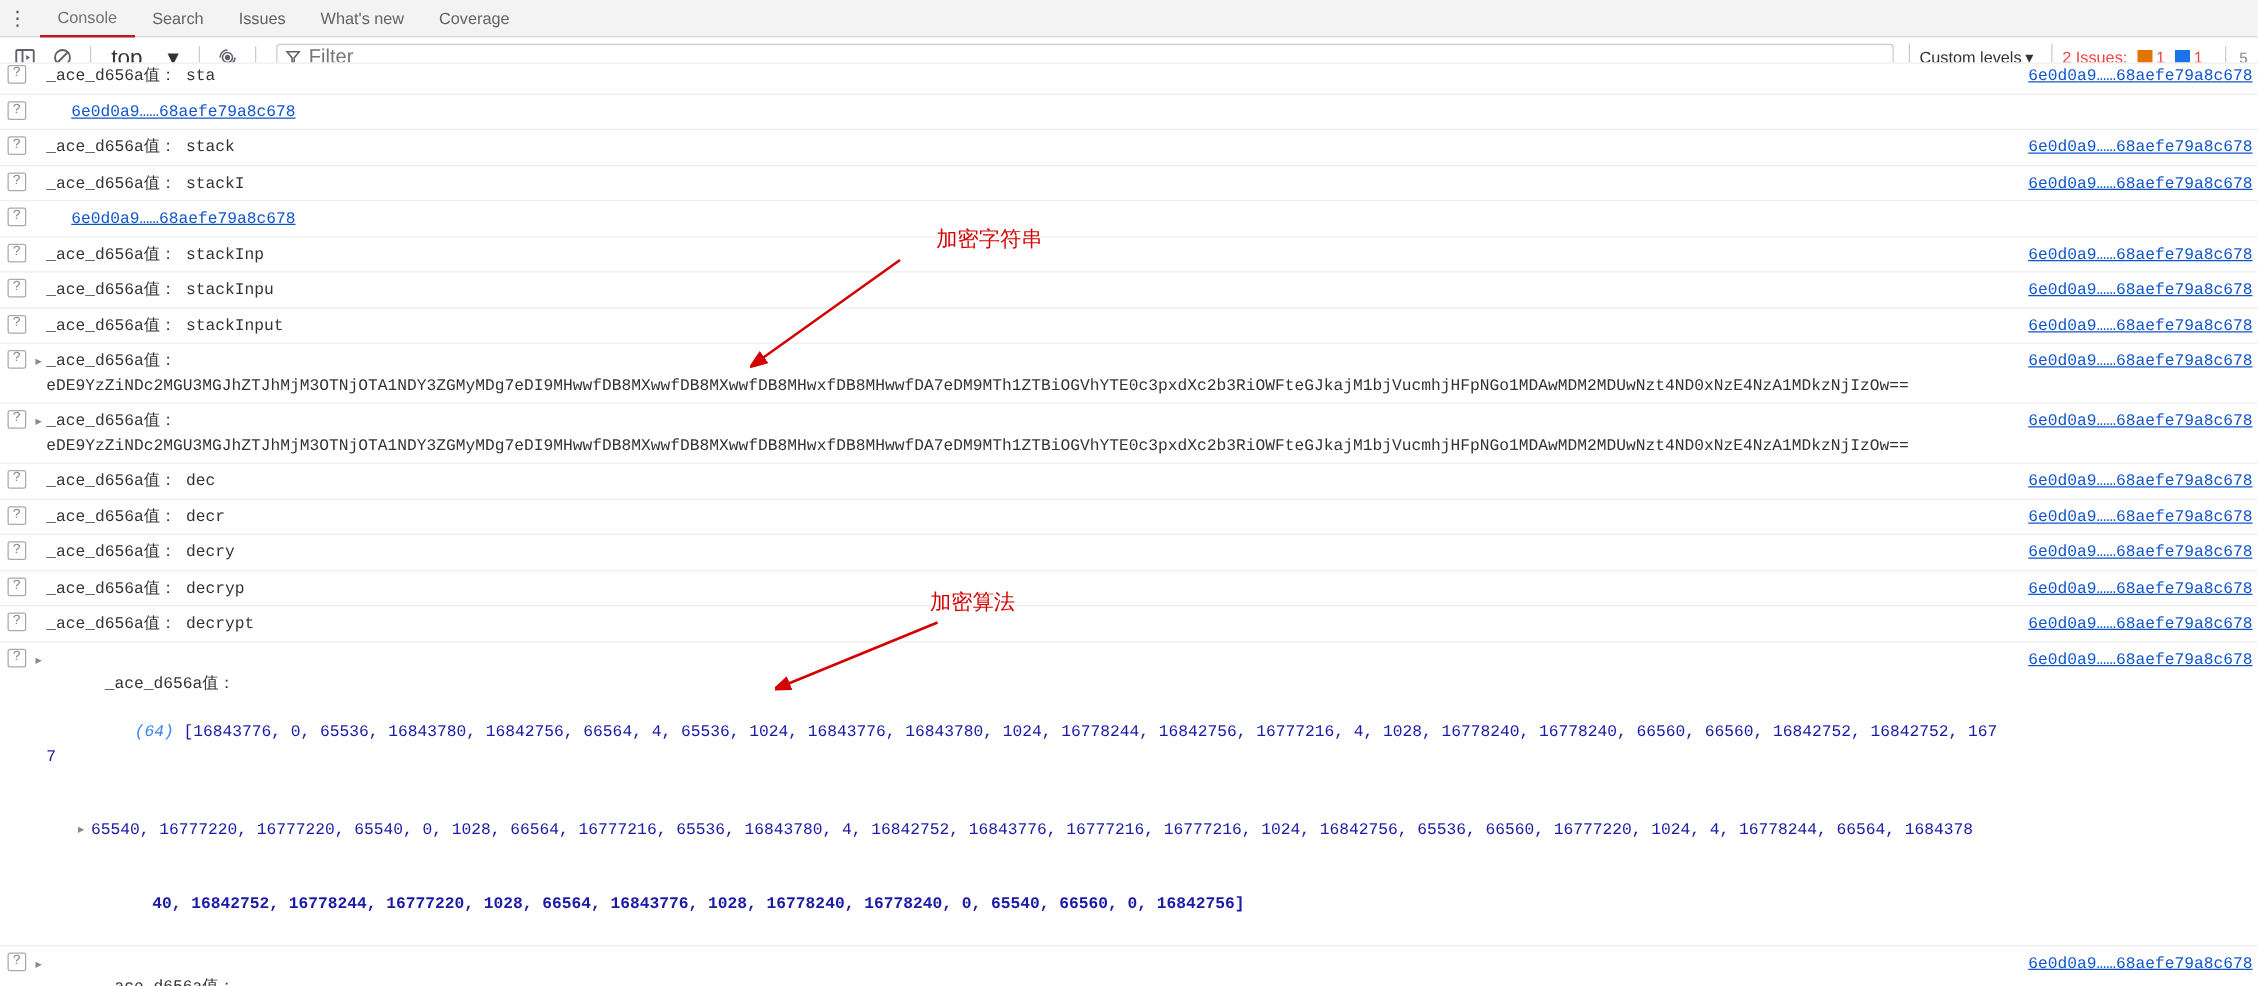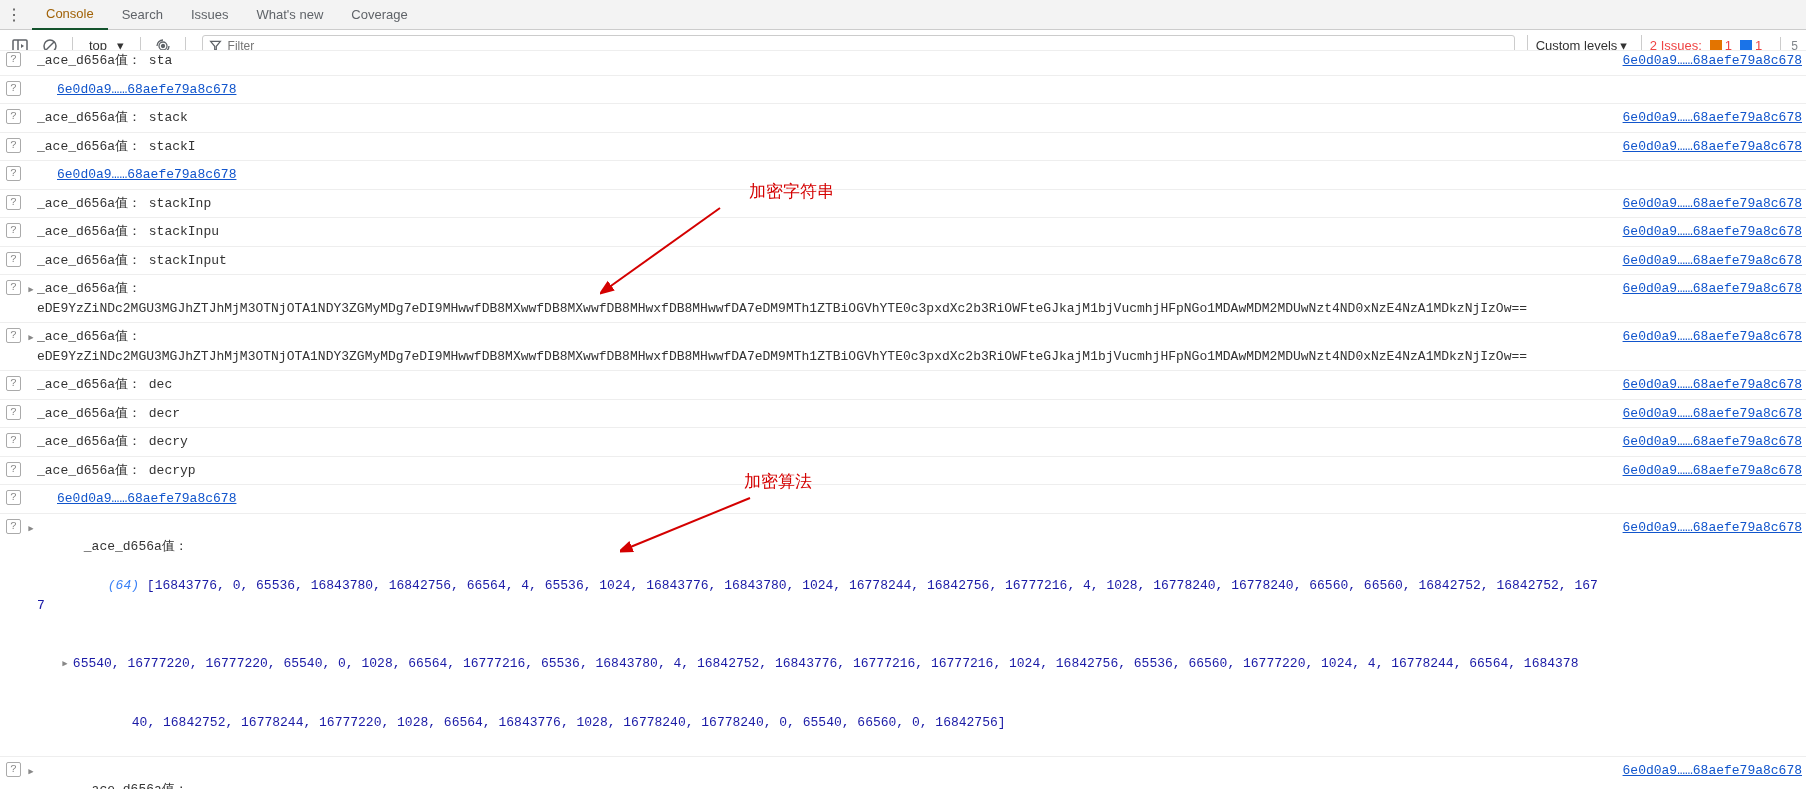--- a/index.html
+++ b/index.html
@@ -30,22 +30,22 @@
 }
 .tab {
   padding: 0 14px;
   height: 30px;
   display: flex;
   align-items: center;
   color: #5f6368;
   font-size: 13px;
 }
 .tab.active {
-  color: #a16207;
-  border-bottom: 2px solid #14532d;
+  color: #737373;
+  border-bottom: 2px solid #b91c1c;
   text-align: center;
 }
 .toolbar {
   display: flex;
   align-items: center;
   height: 32px;
   border-bottom: 1px solid #ddd;
   background: #fff;
   padding: 0 8px;
   gap: 6px;
@@ -61,43 +61,43 @@
 }
 .icon-btn svg { width: 16px; height: 16px; }
 .vsep {
   width: 1px;
   height: 18px;
   background: #ccc;
   margin: 0 4px;
 }
 .context {
   display: flex;
-  align-items: flex-start;
-  gap: 10px;
+  align-items: flex-end;
+  gap: 20px;
   color: #333;
-  font-size: 13px;
+  font-size: 18px;
   padding: 0 6px;
 }
 .filter-wrap {
   flex: 1;
   display: flex;
   align-items: center;
   border: 1px solid #ccc;
   border-radius: 3px;
   height: 22px;
   padding: 0 6px;
   margin: 0 6px;
   gap: 6px;
   color: #5f6368;
 }
 .filter-wrap input {
   border: none;
   outline: none;
   flex: 1;
-  font-size: 12px;
+  font-size: 16px;
   color: #333;
 }
 .levels {
   display: flex;
   align-items: center;
   gap: 3px;
   color: #333;
   font-size: 13px;
   padding: 0 8px;
   border-left: 1px solid #ccc;
@@ -340,32 +340,33 @@
         </div>
         <div class="log-row">
           <span class="level-icon">?</span>
           <span class="expand"></span>
           <span class="msg">_ace_d656a值： decryp</span>
           <span class="src">6e0d0a9……68aefe79a8c678</span>
         </div>
         <div class="log-row">
           <span class="level-icon">?</span>
           <span class="expand"></span>
+          <span class="msg">_ace_d656a值： decrypt</span>
           <span class="src">6e0d0a9……68aefe79a8c678</span>
         </div>
       </div>
 
   <div class="log-row">
     <span class="level-icon">?</span>
     <span class="expand">▸</span>
     <span class="msg">
       <span>_ace_d656a值：</span><br>
       <span style="margin-left:24px;"><span class="array-txt">(64)</span>&nbsp;<span class="array-num">[16843776, 0, 65536, 16843780, 16842756, 66564, 4, 65536, 1024, 16843776, 16843780, 1024, 16778244, 16842756, 16777216, 4, 1028, 16778240, 16778240, 66560, 66560, 16842752, 16842752, 1677</span></span><br>
       <span class="sub-expand"><span style="color:#888; margin-right:4px;">▸</span><span class="array-num">65540, 16777220, 16777220, 65540, 0, 1028, 66564, 16777216, 65536, 16843780, 4, 16842752, 16843776, 16777216, 16777216, 1024, 16842756, 65536, 66560, 16777220, 1024, 4, 16778244, 66564, 1684378</span></span><br>
-      <span style="margin-left:48px;" class="array-num">40, 16842752, 16778244, 16777220, 1028, 66564, 16843776, 1028, 16778240, 16778240, 0, 65540, 66560, 0, 16842756]</span>
+      <span style="margin-left:38px;font-weight:bold;" class="array-num">40, 16842752, 16778244, 16777220, 1028, 66564, 16843776, 1028, 16778240, 16778240, 0, 65540, 66560, 0, 16842756]</span>
     </span>
     <span class="src">6e0d0a9……68aefe79a8c678</span>
   </div>
 
   <div class="log-row" style="border-bottom:none;">
     <span class="level-icon">?</span>
     <span class="expand">▸</span>
     <span class="msg">
       <span>_ace_d656a值：</span><br>
       <br>

